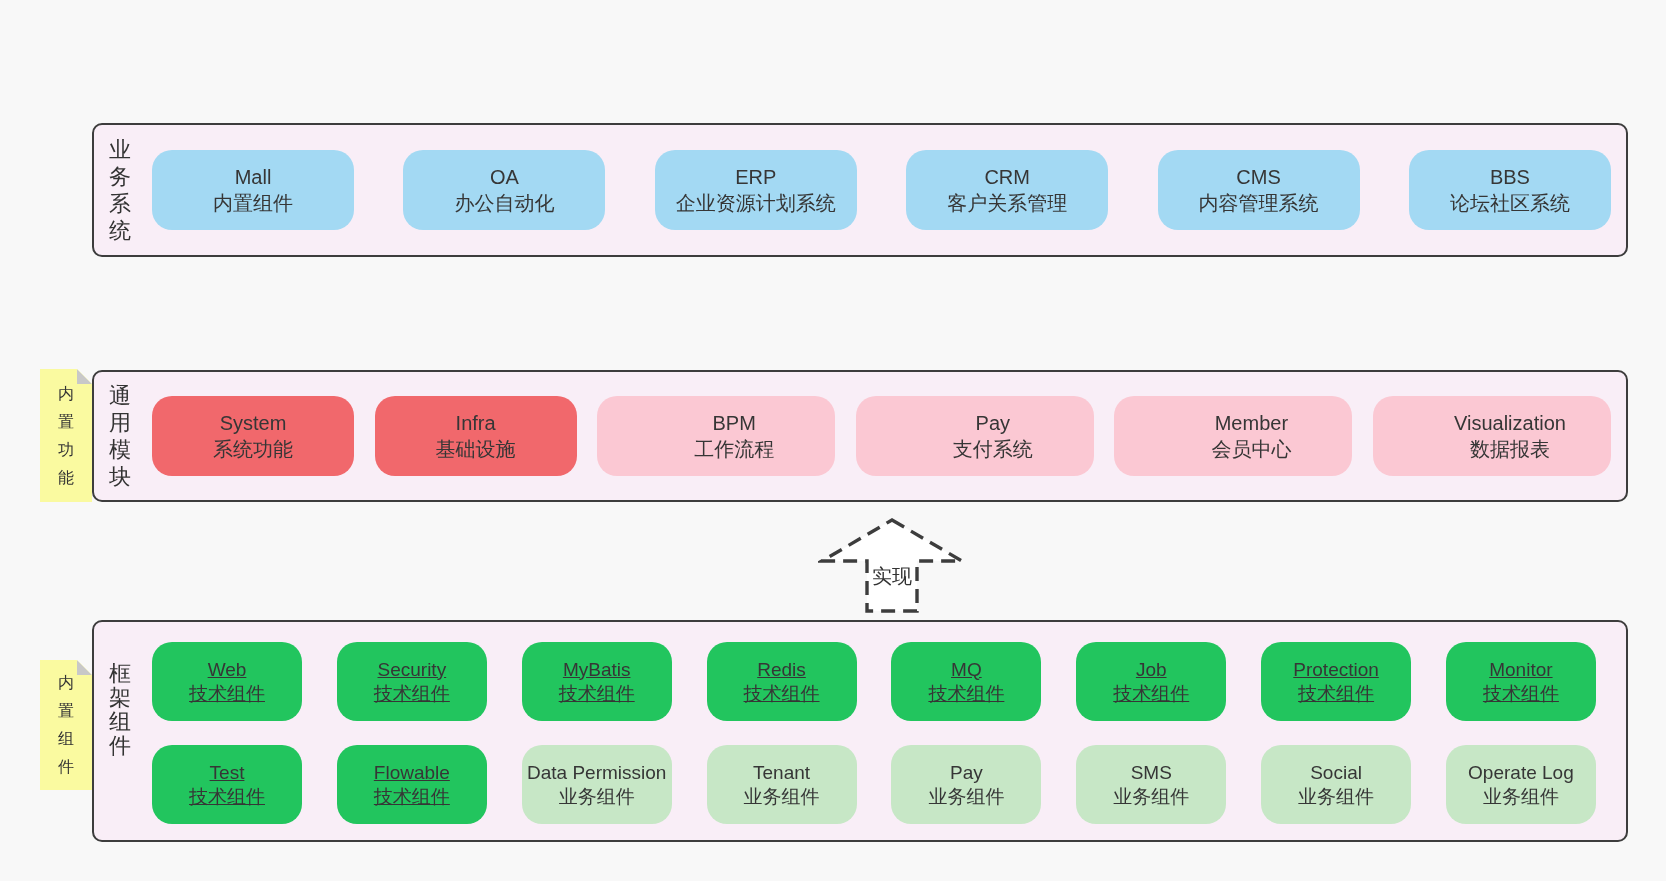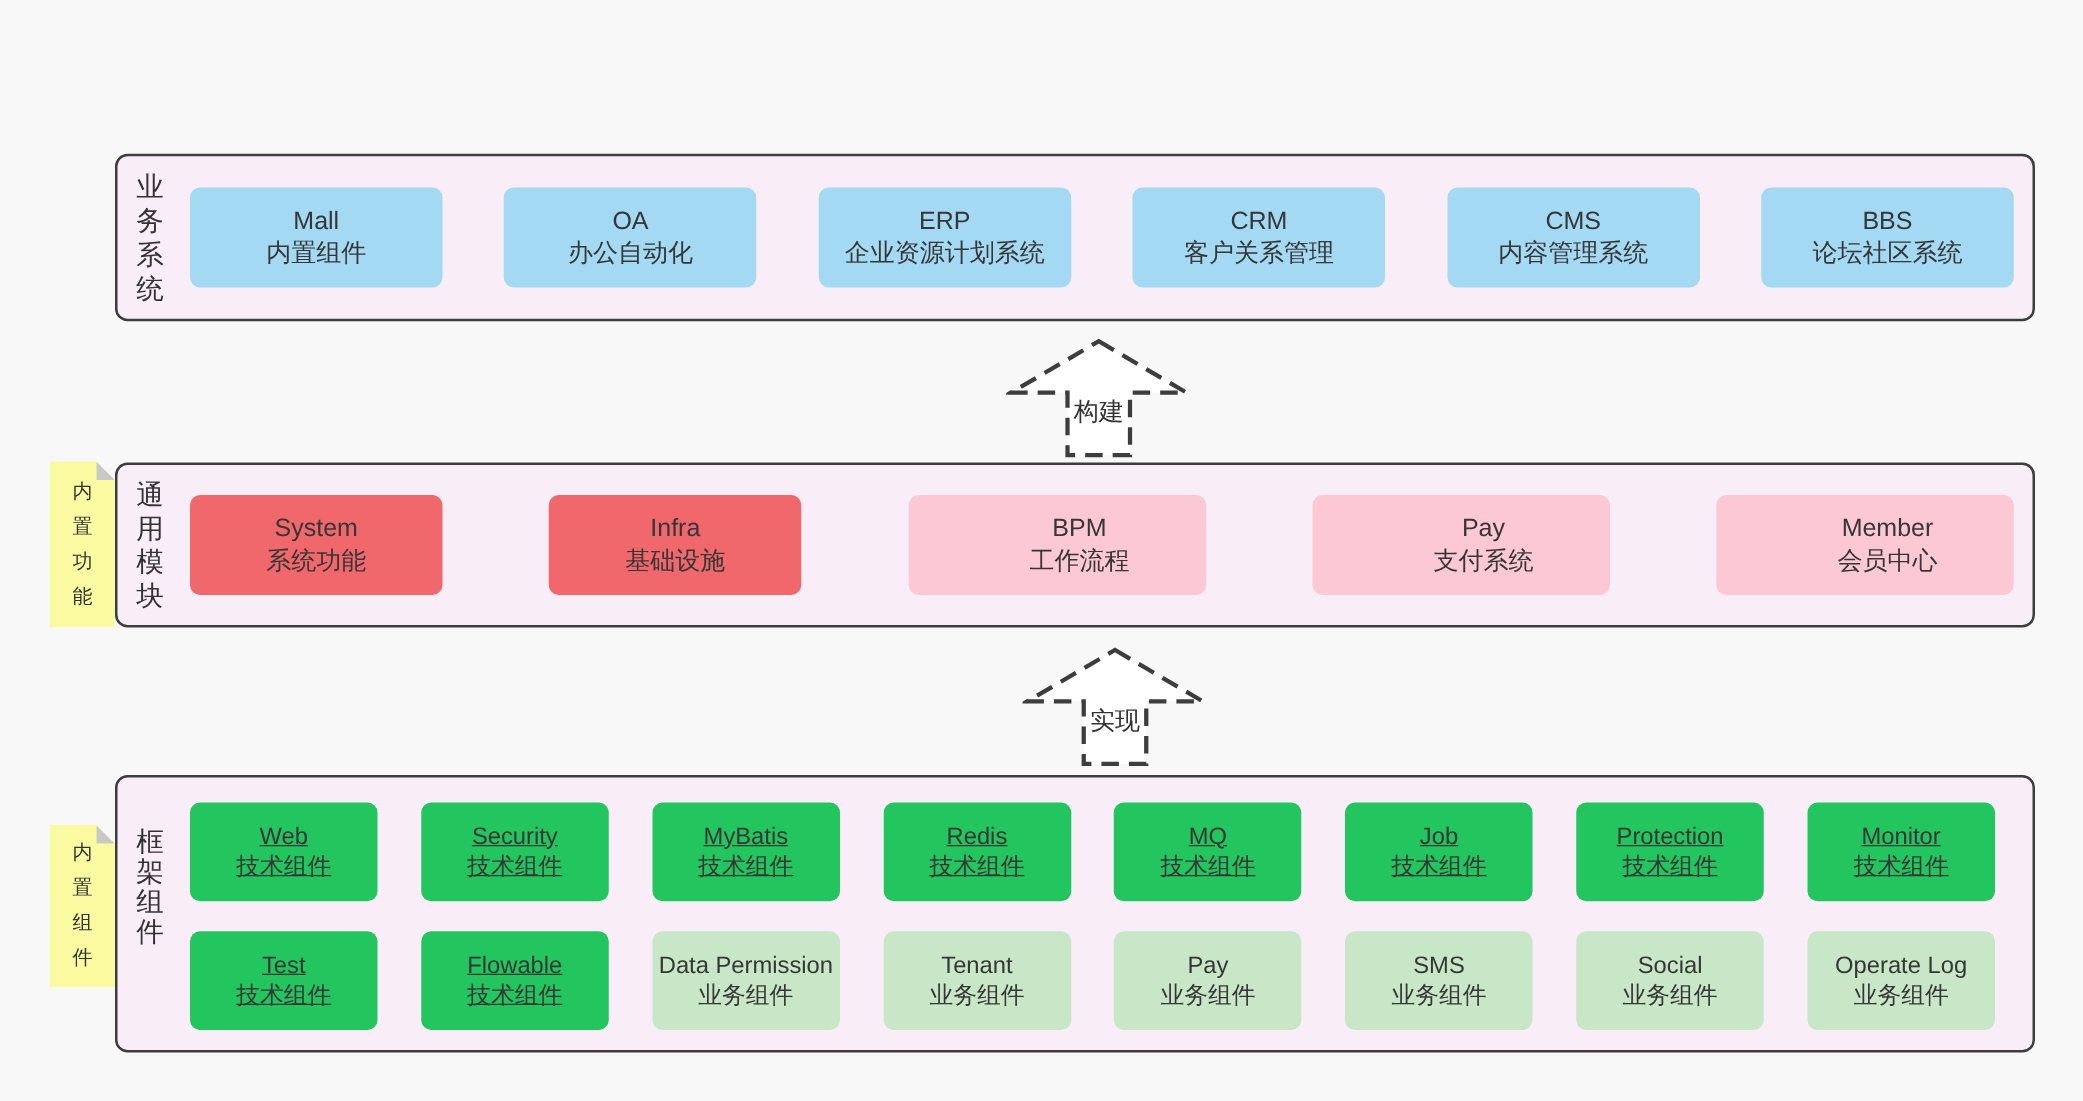--- a/index.html
+++ b/index.html
@@ -43,21 +43,21 @@
     position:absolute;
     display:flex;justify-content:space-between;align-items:center;
   }
   .row6{left:58px;right:15px;top:50%;transform:translateY(-50%);height:80px;}
   .row8{left:58px;right:30px;height:79px;}
   #comp-row-1{top:20px;}
   #comp-row-2{top:123px;}
 
   .box{
     height:100%;
-    border-radius:8px;
+    border-radius:20px;
     display:flex;flex-direction:column;
     align-items:center;justify-content:center;
     text-align:center;
     font-size:19px;line-height:26px;
     color:#363636;
   }
   .row6 .box{flex:0 0 202px;font-size:20px;}
   .row8 .box{flex:0 0 150px;font-size:19px;line-height:24px;}
 
   .v-blue{background:#a3d9f3;}
@@ -133,26 +133,20 @@
         <div>CMS</div>
         <div>内容管理系统</div>
       </div>
       <div class="box v-blue">
         <div>BBS</div>
         <div>论坛社区系统</div>
       </div>
     </div>
   </section>
 
-  <div class="arrow" id="arrow-build">
-    <svg viewBox="0 0 148 98">
-      <polygon points="74,3 144,44 99,44 99,94 49,94 49,44 4,44"></polygon>
-    </svg>
-    <span class="arrow-label">构建</span>
-  </div>
 
   <section class="layer" id="layer-modules">
     <div class="layer-label">通用模块</div>
     <div class="row row6">
       <div class="box v-red">
         <div>System</div>
         <div>系统功能</div>
       </div>
       <div class="box v-red">
         <div>Infra</div>
@@ -163,20 +157,24 @@
         <div>工作流程</div>
       </div>
       <div class="box v-pink">
         <div>Pay</div>
         <div>支付系统</div>
       </div>
       <div class="box v-pink">
         <div>Member</div>
         <div>会员中心</div>
       </div>
+      <div class="box v-pink">
+        <div>Visualization</div>
+        <div>数据报表</div>
+      </div>
     </div>
   </section>
   <div class="sticky" id="sticky-modules">
     <span class="sticky-fold"></span>
     <span class="sticky-text">内置功能</span>
   </div>
 
   <div class="arrow" id="arrow-implement">
     <svg viewBox="0 0 148 98">
       <polygon points="74,3 144,44 99,44 99,94 49,94 49,44 4,44"></polygon>

